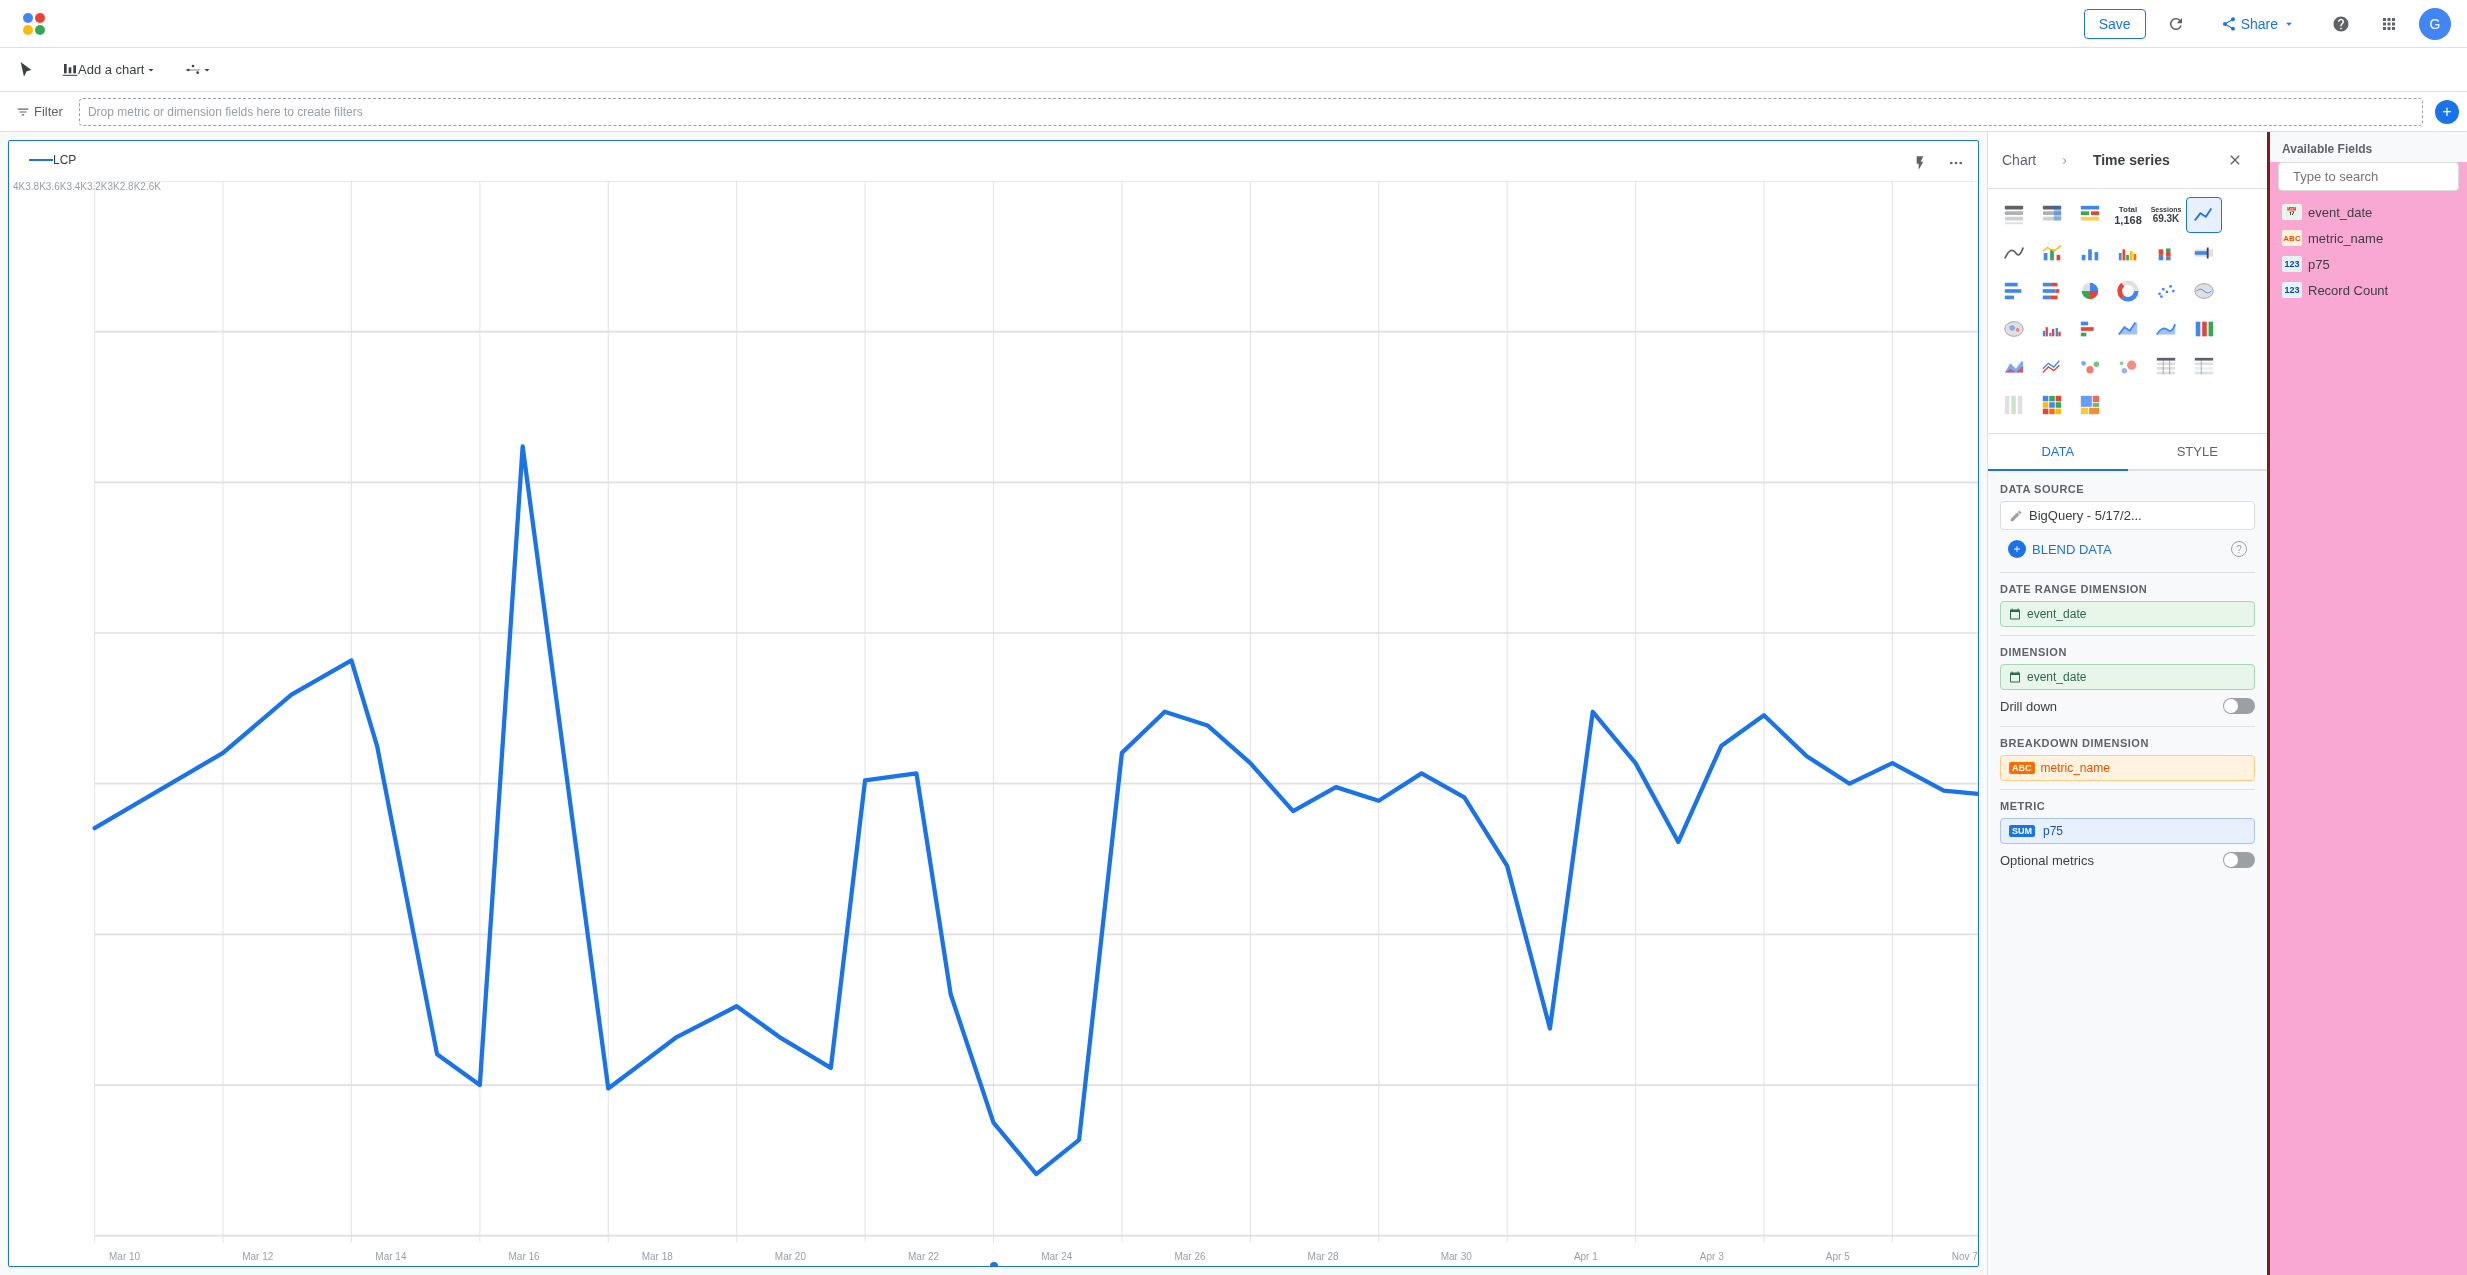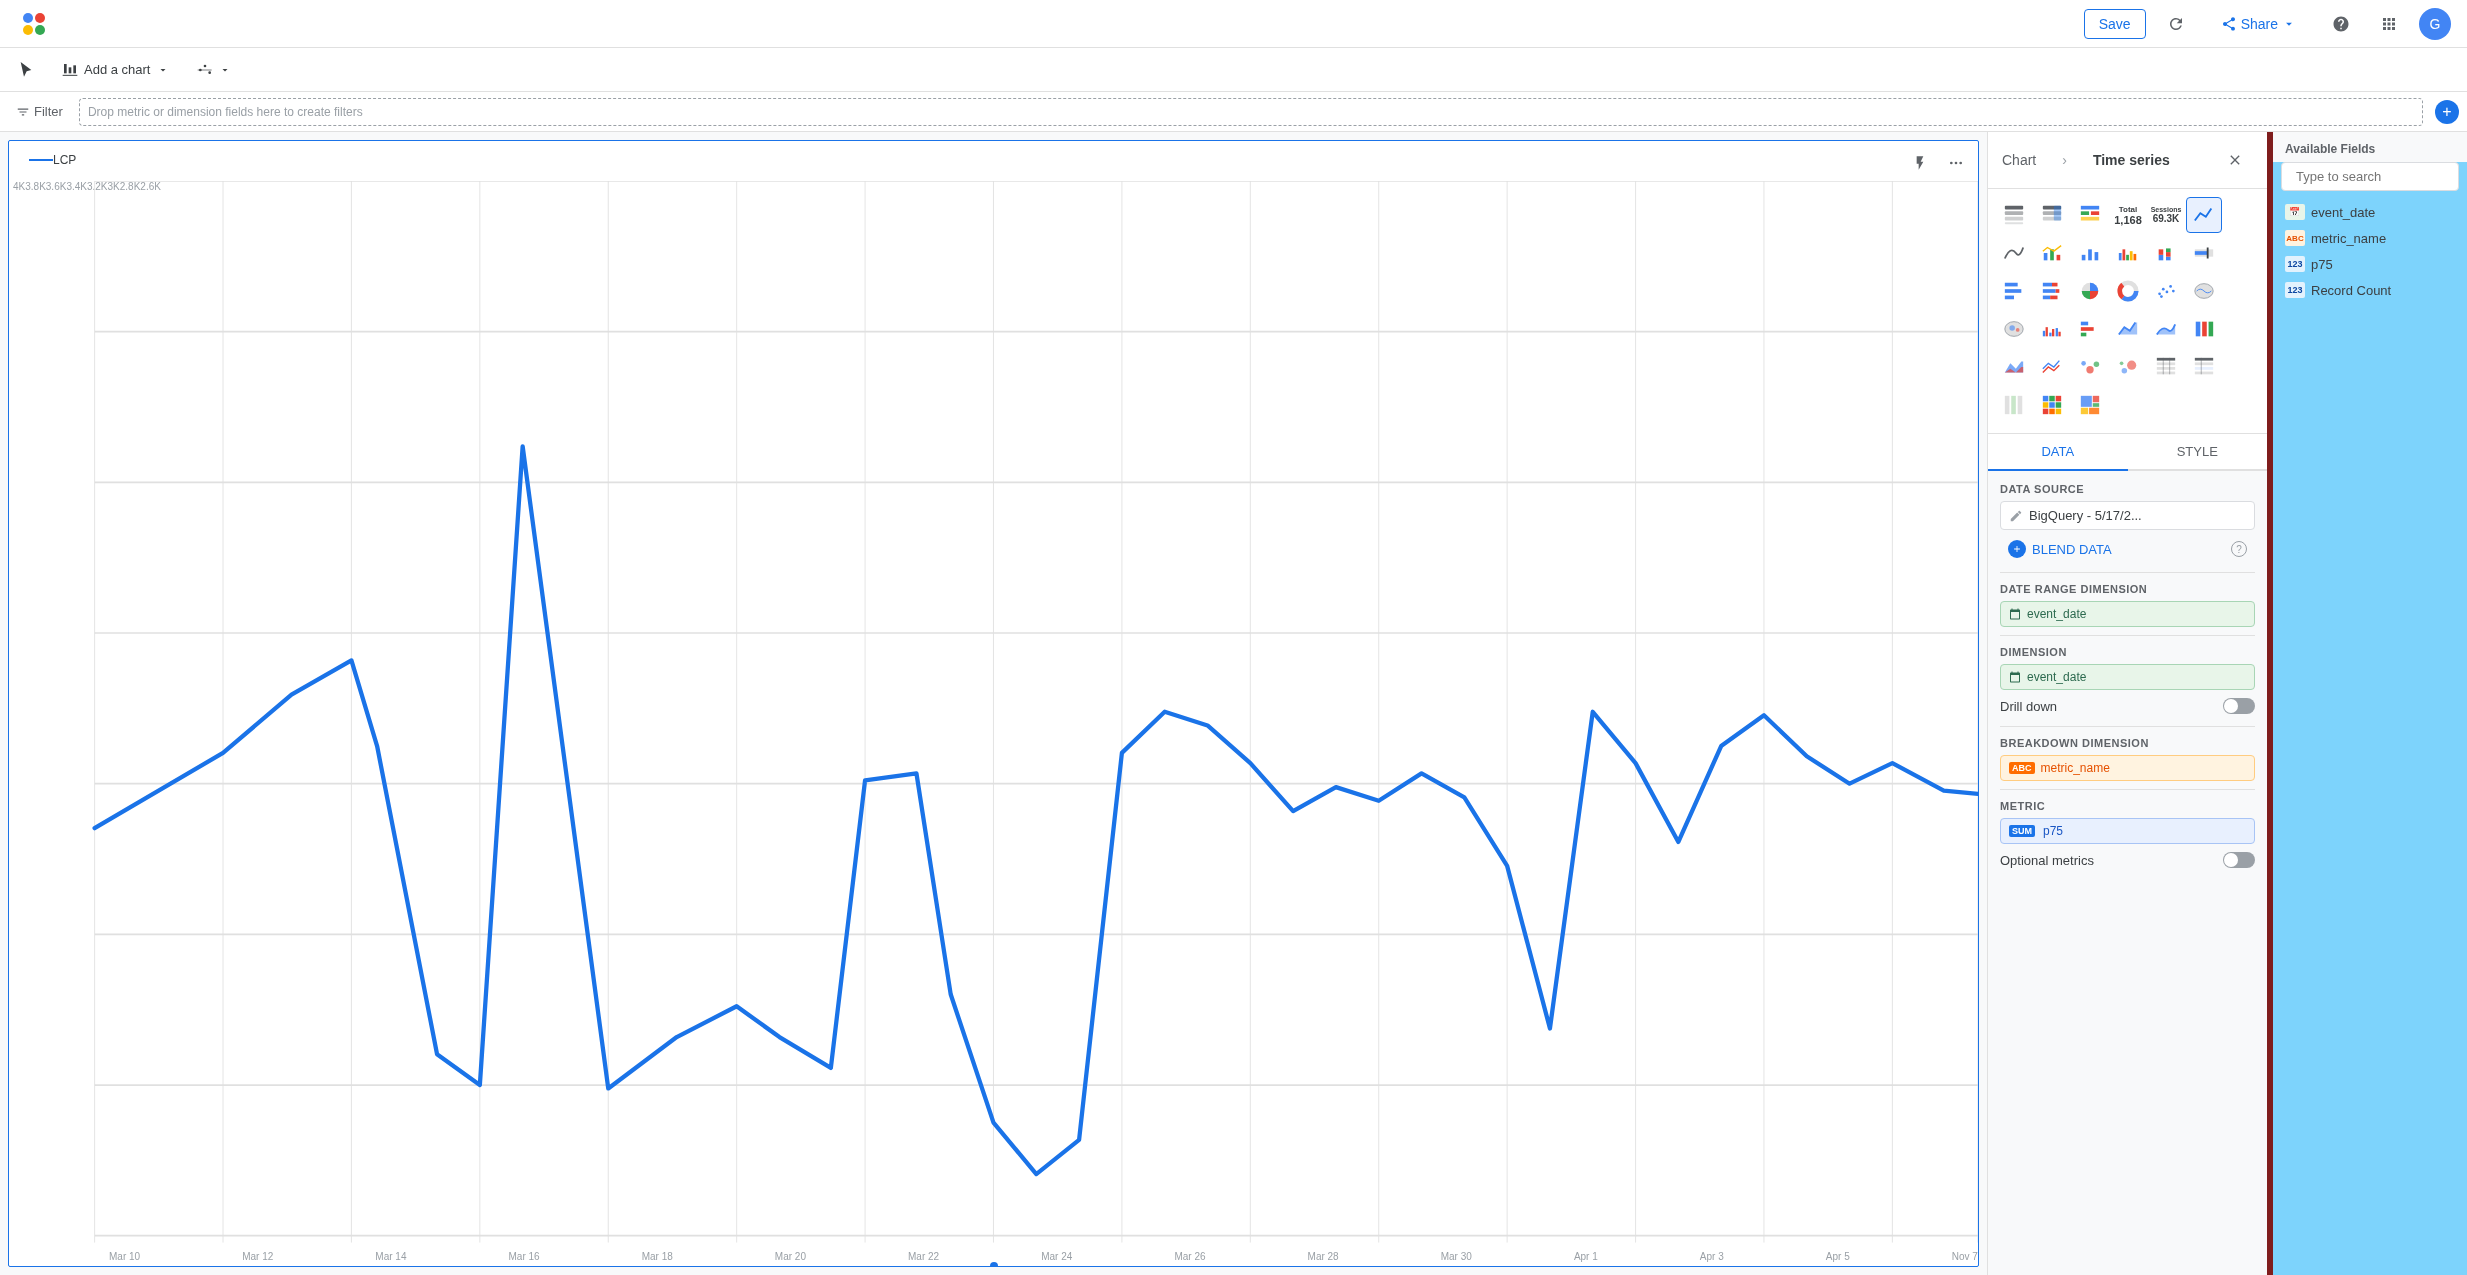--- a/index.html
+++ b/index.html
@@ -44,21 +44,21 @@
     .toolbar {
       height: 44px;
       background: #fff;
       display: flex;
       align-items: center;
       padding: 0 8px;
       border-bottom: 1px solid #e0e0e0;
       gap: 8px;
     }
     .toolbar-btn {
-      display: flex; align-items: center; gap: 6px;
+      display: flex; align-items: center; 
       padding: 5px 10px; border-radius: 4px; cursor: pointer;
       font-size: 13px; color: #3c4043; border: none; background: transparent;
     }
 
     
     .filter-bar {
       height: 40px;
       background: #fff;
       display: flex;
       align-items: center;
@@ -889,21 +889,21 @@
       </div>
 
       <div class="toggle-row">
         <span class="toggle-label">Optional metrics</span>
         <div class="toggle"></div>
       </div>
 
     </div>
   </div>
 
-  <div style="width:200px;background:#7dd3fc;border-left:6px solid #7f1d1d;display:flex;flex-direction:column;overflow:hidden;">
+  <div style="width:200px;background:#f9a8d4;border-left:3px solid #7f1d1d;display:flex;flex-direction:column;overflow:hidden;">
     <div style="padding:10px 12px 6px;font-size:12px;font-weight:600;color:#5f6368;background:#f8f9fa;">Available Fields</div>
     <div class="search-box" style="margin:0 8px 8px;">
       <svg width="14" height="14" viewBox="0 0 24 24" fill="#9aa0a6">
           <path d="M15.5 14h-.79l-.28-.27A6.471 6.471 0 0016 9.5 6.5 6.5 0 109.5 16c1.61 0 3.09-.59 4.23-1.57l.27.28v.79l5 4.99L20.49 19l-4.99-5zm-6 0C7.01 14 5 11.99 5 9.5S7.01 5 9.5 5 14 7.01 14 9.5 11.99 14 9.5 14z"></path>
         </svg>
       <input type="text" placeholder="Type to search" style="">
     </div>
     <div style="padding:0 8px;flex:1;overflow-y:auto;">
 
       <div class="field-item">

